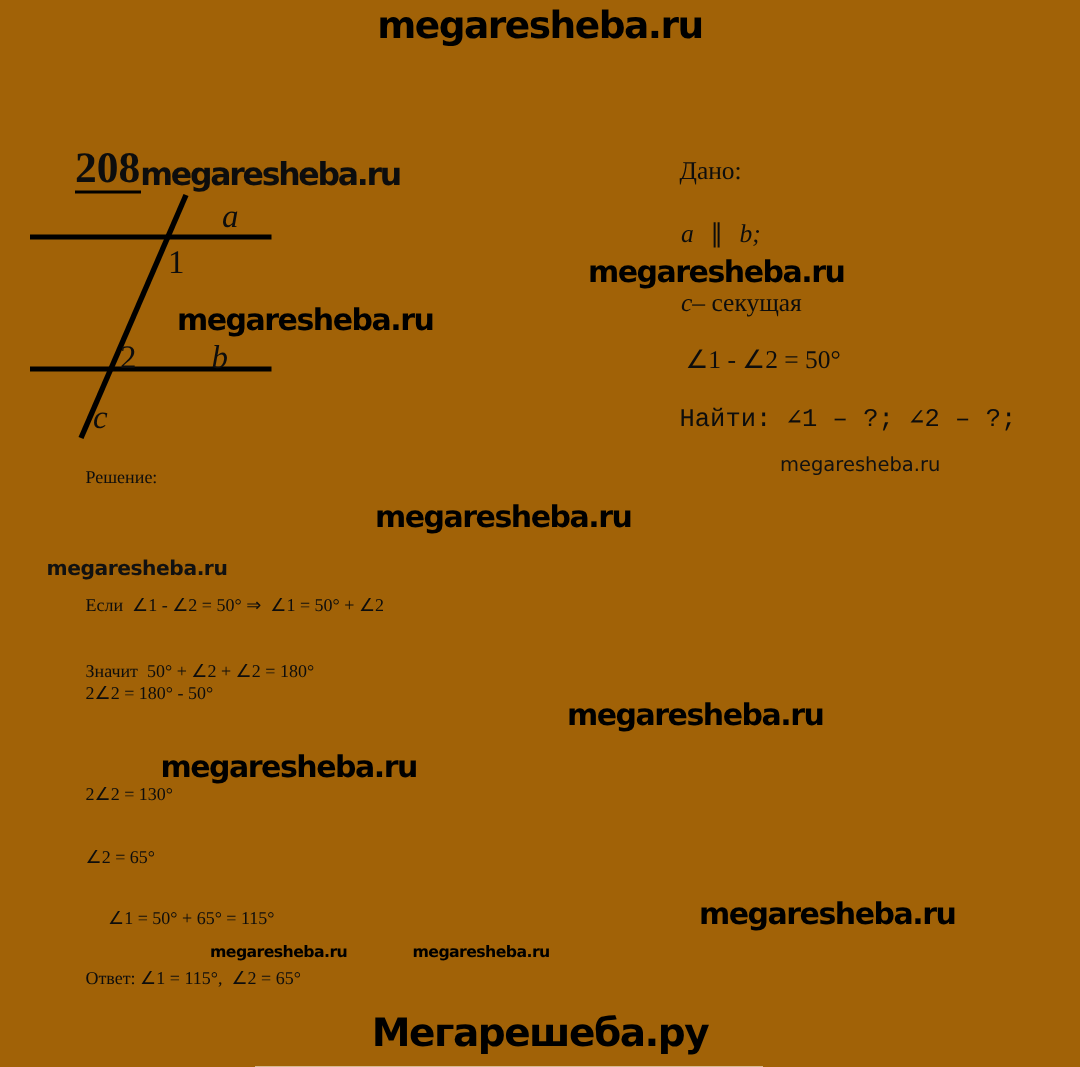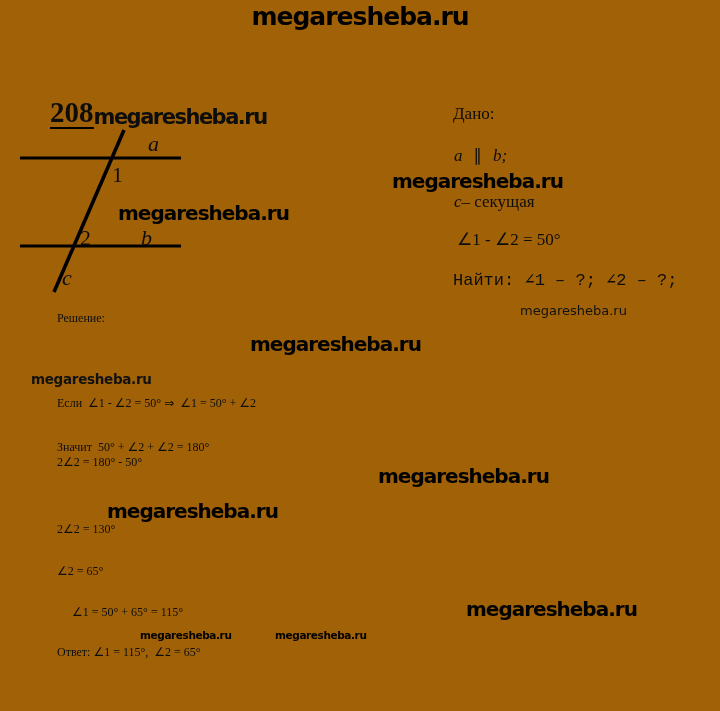--- a/index.html
+++ b/index.html
@@ -116,14 +116,15 @@
 
   <div class="abs line sol" style="left:72px;top:606px;">∠1 = 50° + 65° = 115°</div>
 
   <div class="abs wm-bold" style="left:466px;top:597px;">megaresheba.ru</div>
 
   <div class="abs wm-tiny-bold" style="left:140px;top:629px;">megaresheba.ru</div>
   <div class="abs wm-tiny-bold" style="left:275px;top:629px;">megaresheba.ru</div>
 
   <div class="abs line sol" style="left:57px;top:646px;">Ответ: ∠1 = 115°,  ∠2 = 65°</div>
 
+  <div class="abs footer-brand">Мегарешеба.ру</div>
 
 </div>
 
 </body></html>

